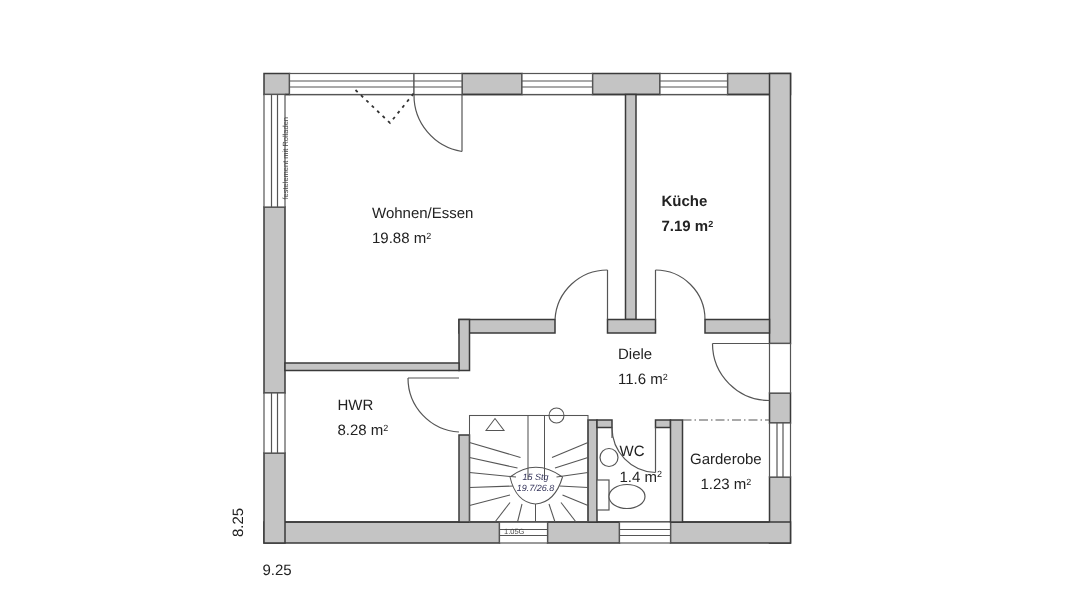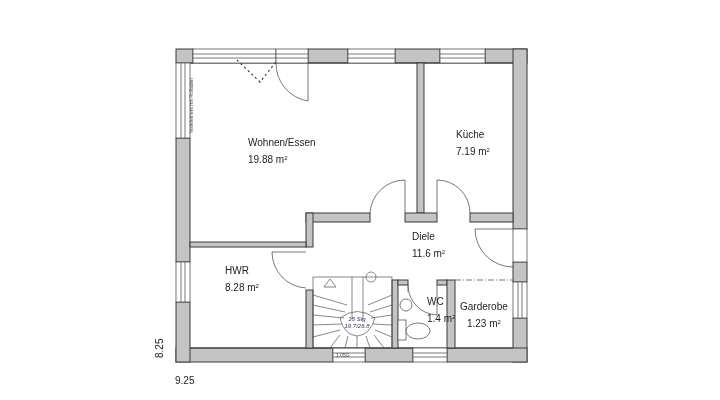--- a/index.html
+++ b/index.html
@@ -149,33 +149,33 @@
     <circle cx="406" cy="305" r="6"></circle>
     <rect x="398" y="320" width="8" height="20"></rect>
     <ellipse cx="418" cy="331" rx="12" ry="8"></ellipse>
   </g>
 </svg>
 
 <div class="room-label" style="left:248px;top:134px;">
   <div>Wohnen/Essen</div>
   <div class="area"><span>19.88 m</span><sup>2</sup></div>
 </div>
-<div class="room-label" style="left:456px;top:126px;">
+<div class="room-label" style="left:441px;top:126px;font-weight:bold;">
   <div>Küche</div>
   <div class="area"><span>7.19 m</span><sup>2</sup></div>
 </div>
 <div class="room-label" style="left:412px;top:228px;">
   <div>Diele</div>
   <div class="area"><span>11.6 m</span><sup>2</sup></div>
 </div>
 <div class="room-label" style="left:225px;top:262px;">
   <div>HWR</div>
   <div class="area"><span>8.28 m</span><sup>2</sup></div>
 </div>
-<div class="room-label" style="left:427px;top:293px;">
+<div class="room-label" style="left:413px;top:293px;">
   <div>WC</div>
   <div class="area"><span>1.4 m</span><sup>2</sup></div>
 </div>
 <div class="room-label" style="left:460px;top:298px;text-align:center;">
   <div>Garderobe</div>
   <div class="area"><span>1.23 m</span><sup>2</sup></div>
 </div>
 
 <div class="tiny tiny-v" style="left:188px;top:133px;">festelement mit Rolladen</div>
 <div class="stair-txt" style="left:336px;top:316px;width:42px;">

